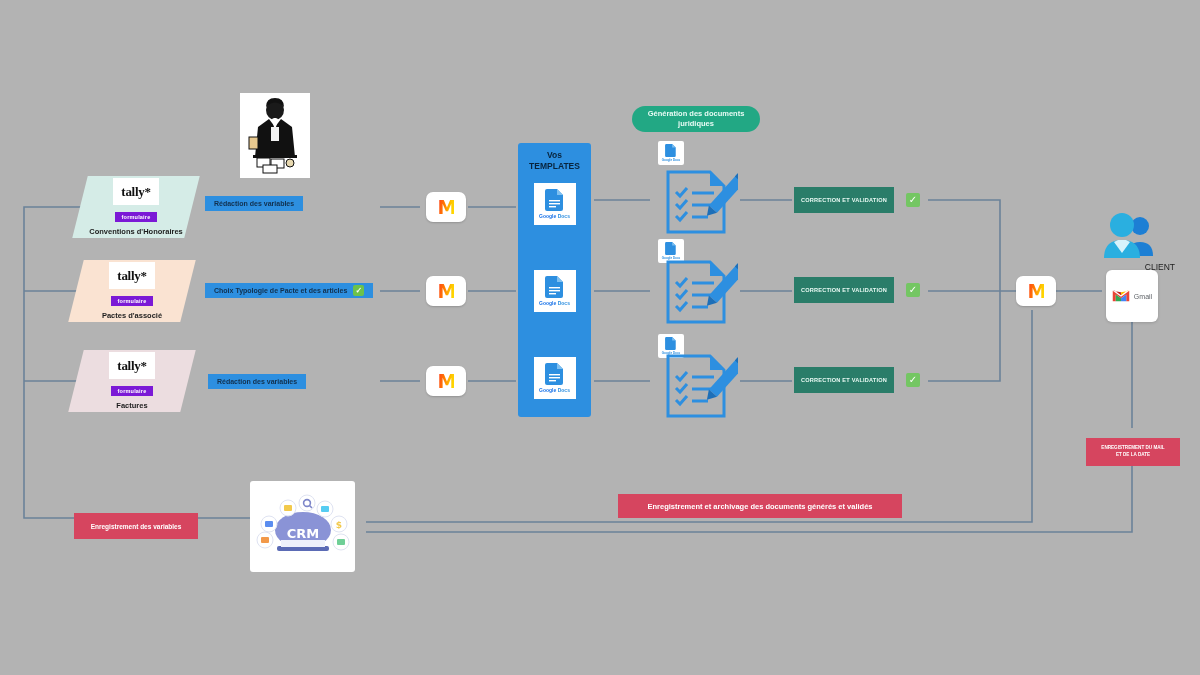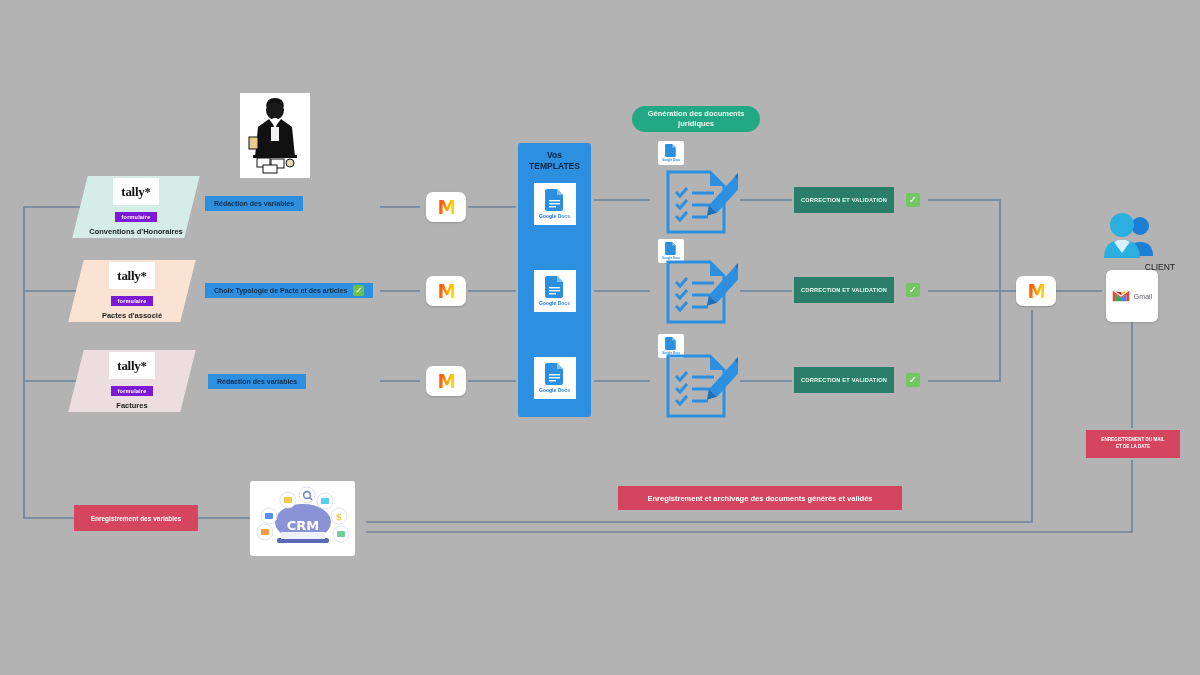--- a/index.html
+++ b/index.html
@@ -99,35 +99,36 @@
   .corr-chk{
     width:14px;height:14px;background:#74c663;border-radius:2px;
     display:flex;align-items:center;justify-content:center;color:#fff;font-size:10px;line-height:1;
   }
 
   
   .red-label{
     background:#d6455f;color:#fff;font-weight:bold;
     display:flex;align-items:center;justify-content:center;text-align:center;
     box-sizing:border-box;
+    margin-top:8px;
   }
 
   
   #client-label{left:1095px;top:262px;width:80px;text-align:right;
     font-size:8.5px;color:#1c1c1c;}
   .gmail-card{
     width:52px;height:52px;background:#fff;border-radius:6px;
     display:flex;align-items:center;justify-content:center;gap:4px;
     box-shadow:0 1px 3px rgba(0,0,0,.15);
   }
   .gmail-text{font-size:7px;color:#5f6368;}
 
   
   #crm-card{
-    left:250px;top:481px;width:105px;height:75px;background:#fff;border-radius:3px;
+    left:250px;top:481px;width:105px;height:91px;background:#fff;border-radius:3px;
     display:flex;align-items:center;justify-content:center;
   }
   
   #lawyer{
     left:240px;top:93px;width:70px;height:85px;background:#fff;
     display:flex;align-items:center;justify-content:center;overflow:hidden;
   }
 </style>
 </head>
 <body>

